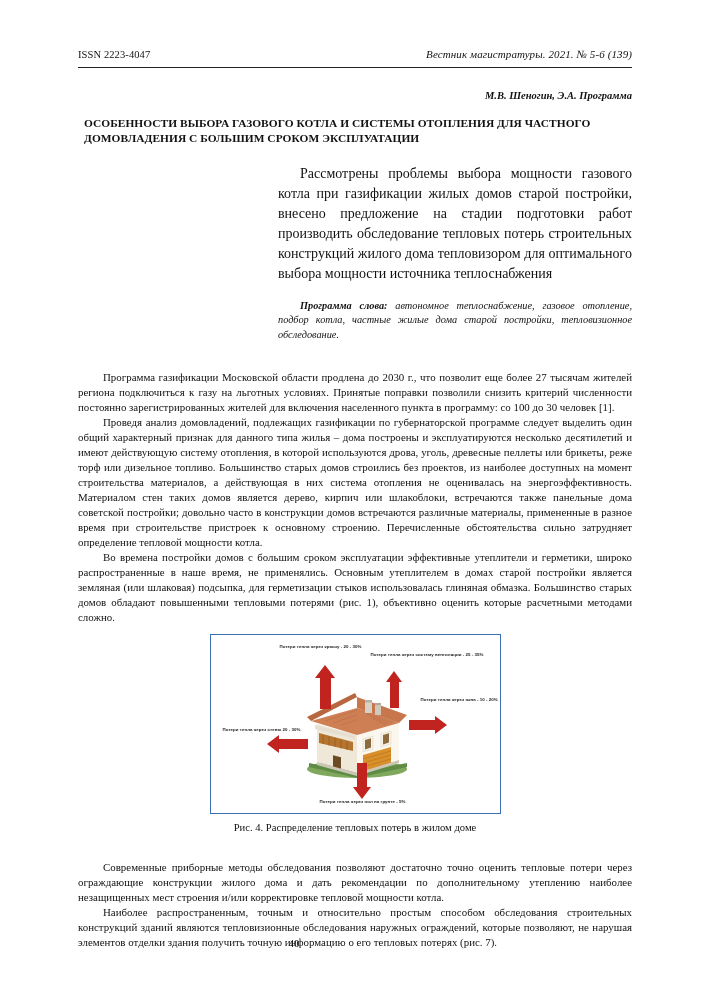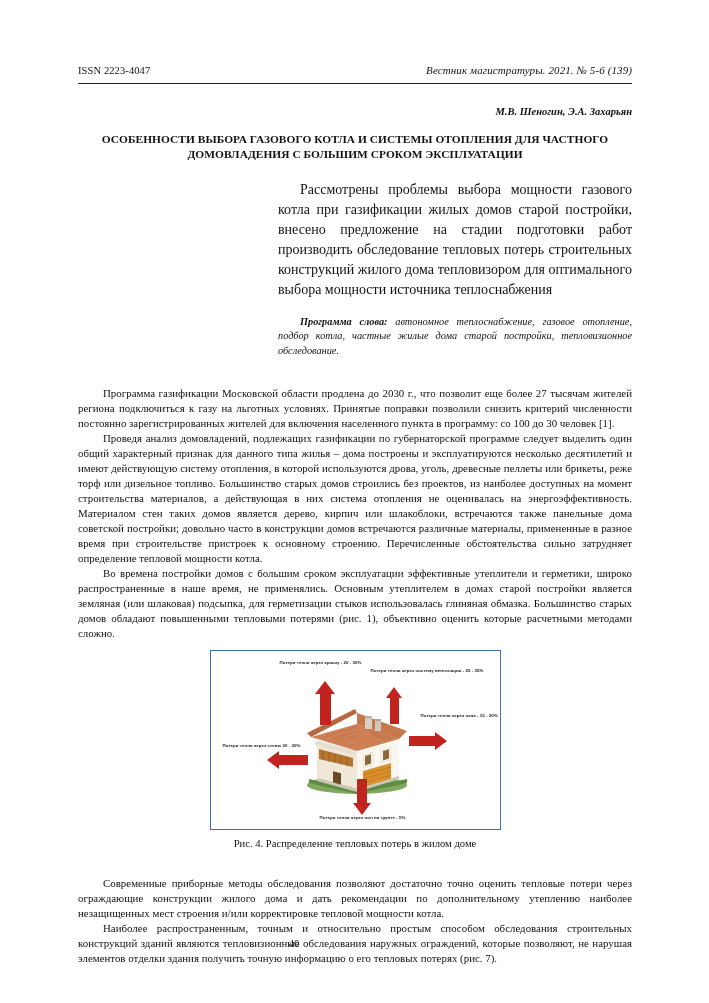--- a/index.html
+++ b/index.html
@@ -18,21 +18,21 @@
   .page {
     position: absolute;
     left: 0; top: 0;
     width: 709px;
     height: 1003px;
     padding: 0;
   }
   .content {
     position: absolute;
     left: 78px;
-    top: 64px;
+    top: 48px;
     width: 554px;
   }
 
   
   .runhead {
     display: flex;
     justify-content: space-between;
     align-items: baseline;
     font-size: 10.5px;
     letter-spacing: .1px;
@@ -53,21 +53,21 @@
 
   
   .authors {
     text-align: right;
     font-style: italic;
     font-weight: bold;
     font-size: 10.5px;
     margin-top: 22px;
   }
   .title {
-    text-align: center;
+    text-align: left;
     font-weight: bold;
     font-size: 11.4px;
     line-height: 1.34;
     margin: 15px 6px 4px 6px;
     letter-spacing: .05px;
   }
 
   
   .abstract-wrap {
     margin-top: 17px;
@@ -215,21 +215,21 @@
 <div class="page">
 
   <div class="content">
 
     <div class="runhead">
       <span class="issn">ISSN 2223-4047</span>
       <span class="journal">Вестник магистратуры. 2021. № 5-6 (139)</span>
     </div>
     <hr class="rule">
 
-    <div class="authors">М.В. Шеногин, Э.А. Захарьян</div>
+    <div class="authors">М.В. Шеногин, Э.А. Программа</div>
 
     <div class="title">ОСОБЕННОСТИ ВЫБОРА ГАЗОВОГО КОТЛА И СИСТЕМЫ ОТОПЛЕНИЯ ДЛЯ ЧАСТНОГО ДОМОВЛАДЕНИЯ С БОЛЬШИМ СРОКОМ ЭКСПЛУАТАЦИИ</div>
 
     <div class="abstract-wrap">
       <p class="abstract">Рассмотрены проблемы выбора мощности газового котла при газификации жилых домов старой постройки, внесено предложение на стадии подготовки работ производить обследование тепловых потерь строительных конструкций жилого дома тепловизором для оптимального выбора мощности источника теплоснабжения</p>
       <p class="keywords"><b>Программа слова:</b><span> автономное теплоснабжение, газовое отопление, подбор котла, частные жилые дома старой постройки, тепловизионное обследование.</span></p>
     </div>
 
     <div class="body-text">
       <p>Программа газификации Московской области продлена до 2030 г., что позволит еще более 27 тысячам жителей региона подключиться к газу на льготных условиях. Принятые поправки позволили снизить критерий численности постоянно зарегистрированных жителей для включения населенного пункта в программу: со 100 до 30 человек [1].</p>

